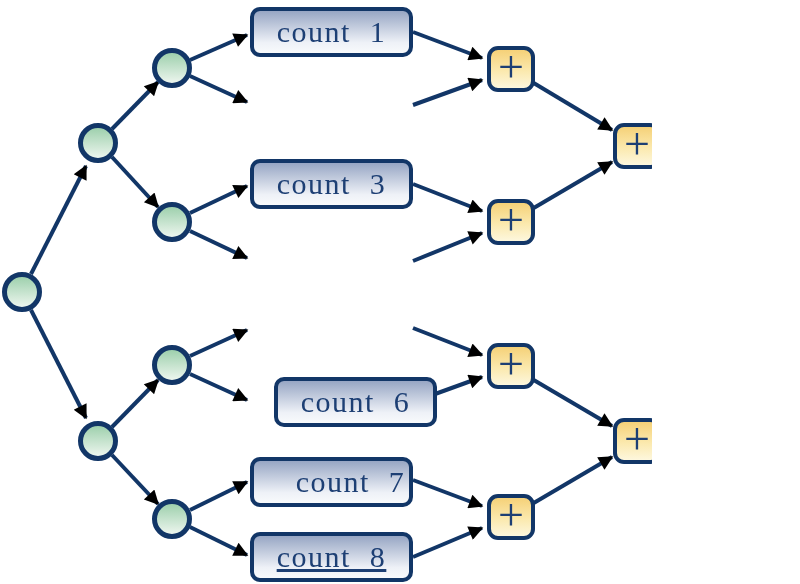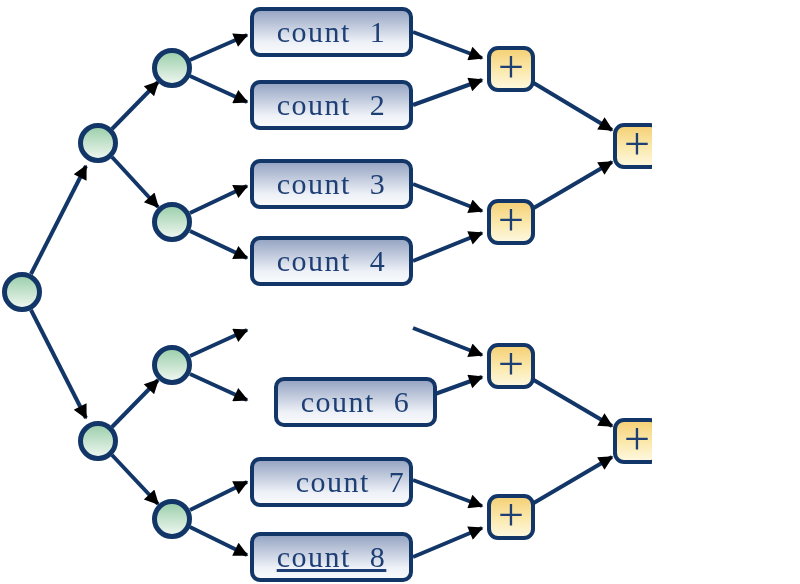--- a/index.html
+++ b/index.html
@@ -76,23 +76,21 @@
 
   <div class="fork" style="left:2px;   top:272px;"></div>
   <div class="fork" style="left:78px;  top:123px;"></div>
   <div class="fork" style="left:78px;  top:421px;"></div>
   <div class="fork" style="left:152px; top:48px;"></div>
   <div class="fork" style="left:152px; top:202px;"></div>
   <div class="fork" style="left:152px; top:345px;"></div>
   <div class="fork" style="left:152px; top:499px;"></div>
 
   <div class="task" style="top:7px;">count 1</div>
-  <div class="task" style="top:80px;">count 2</div>
   <div class="task" style="top:159px;">count 3</div>
-  <div class="task" style="top:236px;">count 4</div>
   <div class="task" style="top:377px;margin-left:24px;">count 6</div>
   <div class="task" style="top:457px;padding-left:38px;">count 7</div>
   <div class="task" style="top:532px;text-decoration:underline;">count 8</div>
 
   <div class="plus" style="left:487px; top:46px;">
       <span>+</span>
     </div>
   <div class="plus" style="left:487px; top:199px;">
       <span>+</span>
     </div>

